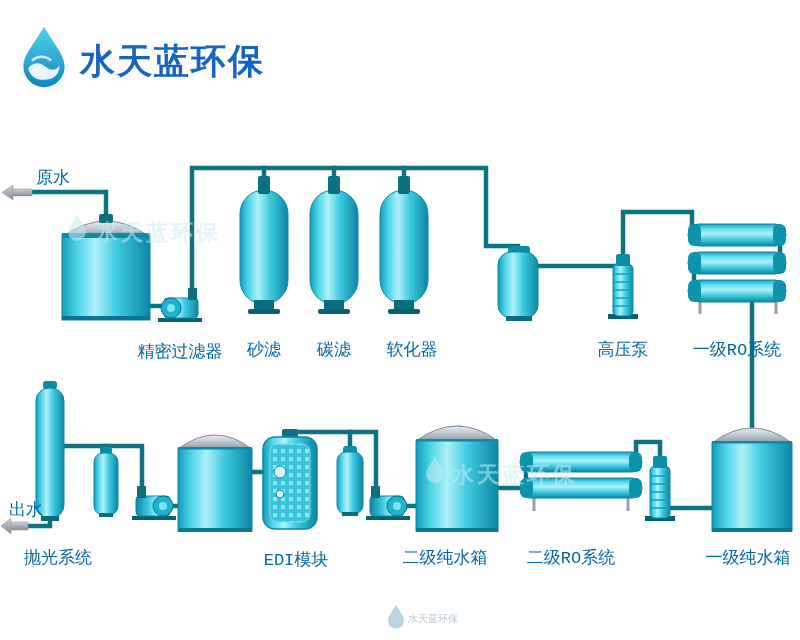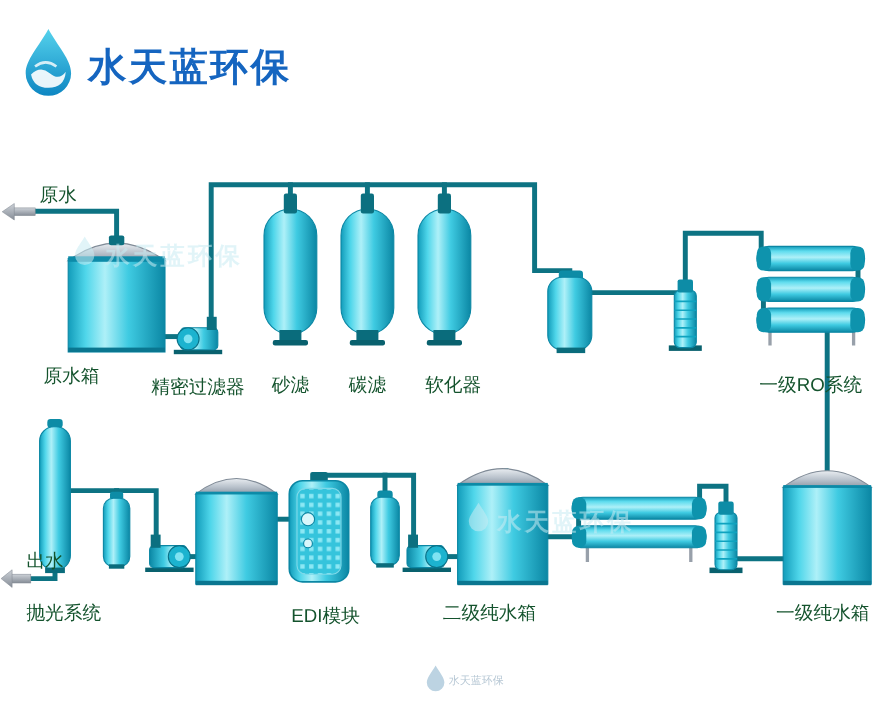--- a/index.html
+++ b/index.html
@@ -1,24 +1,24 @@
 <!DOCTYPE html>
 <html><head>
 <meta charset="utf-8">
 <style>
   html,body{margin:0;padding:0;background:#fff;}
   .page{position:relative;width:800px;height:640px;background:#ffffff;overflow:hidden;
-        font-family:Liberation Sans, sans-serif;}
+        font-family:Liberation Mono, monospace;}
   .logo{position:absolute;left:14px;top:24px;}
   .hdr-brand{position:absolute;left:80px;top:38px;font-size:35px;font-weight:bold;
              color:#1565c0;letter-spacing:2px;white-space:nowrap;}
   .hdr-tagline{position:absolute;left:252px;top:50px;font-size:20px;font-weight:bold;
                color:#d40000;white-space:nowrap;}
   .diagram{position:absolute;left:0;top:0;}
-  .lbl{position:absolute;text-align:center;font-size:17px;color:#14532d;white-space:nowrap;}
+  .lbl{position:absolute;text-align:center;font-size:17px;color:#0369a1;white-space:nowrap;}
 </style>
 </head>
 <body>
 
 <div class="page">
 
   <svg class="logo" width="60" height="68" viewBox="0 0 44 56">
     <defs>
       <linearGradient id="dropG" x1="0" y1="0" x2="0" y2="1">
         <stop offset="0" stop-color="#55d2ec"></stop>
@@ -216,25 +216,26 @@
       <path d="M20,2 C13,14 4,24 4,33 a16,16 0 0 0 32,0 C36,24 27,14 20,2 Z" transform="translate(424,456) scale(0.55)" fill="#c9ecf3"></path>
       <text x="452" y="482" font-size="22" font-weight="bold" letter-spacing="3" fill="#c9ecf3">水天蓝环保</text>
     </g>
     <g>
       <path d="M20,2 C13,14 4,24 4,33 a16,16 0 0 0 32,0 C36,24 27,14 20,2 Z" transform="translate(386,604) scale(0.5)" fill="#bcd3e2"></path>
       <text x="408" y="622" font-size="10" fill="#b6c7d4">水天蓝环保</text>
     </g>
   </svg>
 
   <div class="lbl" style="left:28px;top:166px;width:50px;">原水</div>
-  <div class="lbl" style="left:20px;top:330px;width:90px;">原水箱</div>
   <div class="lbl" style="left:120px;top:340px;width:120px;">精密过滤器</div>
   <div class="lbl" style="left:229px;top:338px;width:70px;">砂滤</div>
   <div class="lbl" style="left:299px;top:338px;width:70px;">碳滤</div>
   <div class="lbl" style="left:372px;top:338px;width:80px;">软化器</div>
+  <div class="lbl" style="left:578px;top:338px;width:90px;">高压泵</div>
   <div class="lbl" style="left:678px;top:338px;width:118px;">一级RO系统</div>
-  <div class="lbl" style="left:17px;top:498px;width:48px;">出水</div>
+  <div class="lbl" style="left:2px;top:498px;width:48px;">出水</div>
   <div class="lbl" style="left:8px;top:546px;width:100px;">抛光系统</div>
   <div class="lbl" style="left:248px;top:548px;width:96px;">EDI模块</div>
   <div class="lbl" style="left:390px;top:546px;width:110px;">二级纯水箱</div>
+  <div class="lbl" style="left:512px;top:546px;width:118px;">二级RO系统</div>
   <div class="lbl" style="left:690px;top:546px;width:116px;">一级纯水箱</div>
 
 </div>
 
 </body></html>

